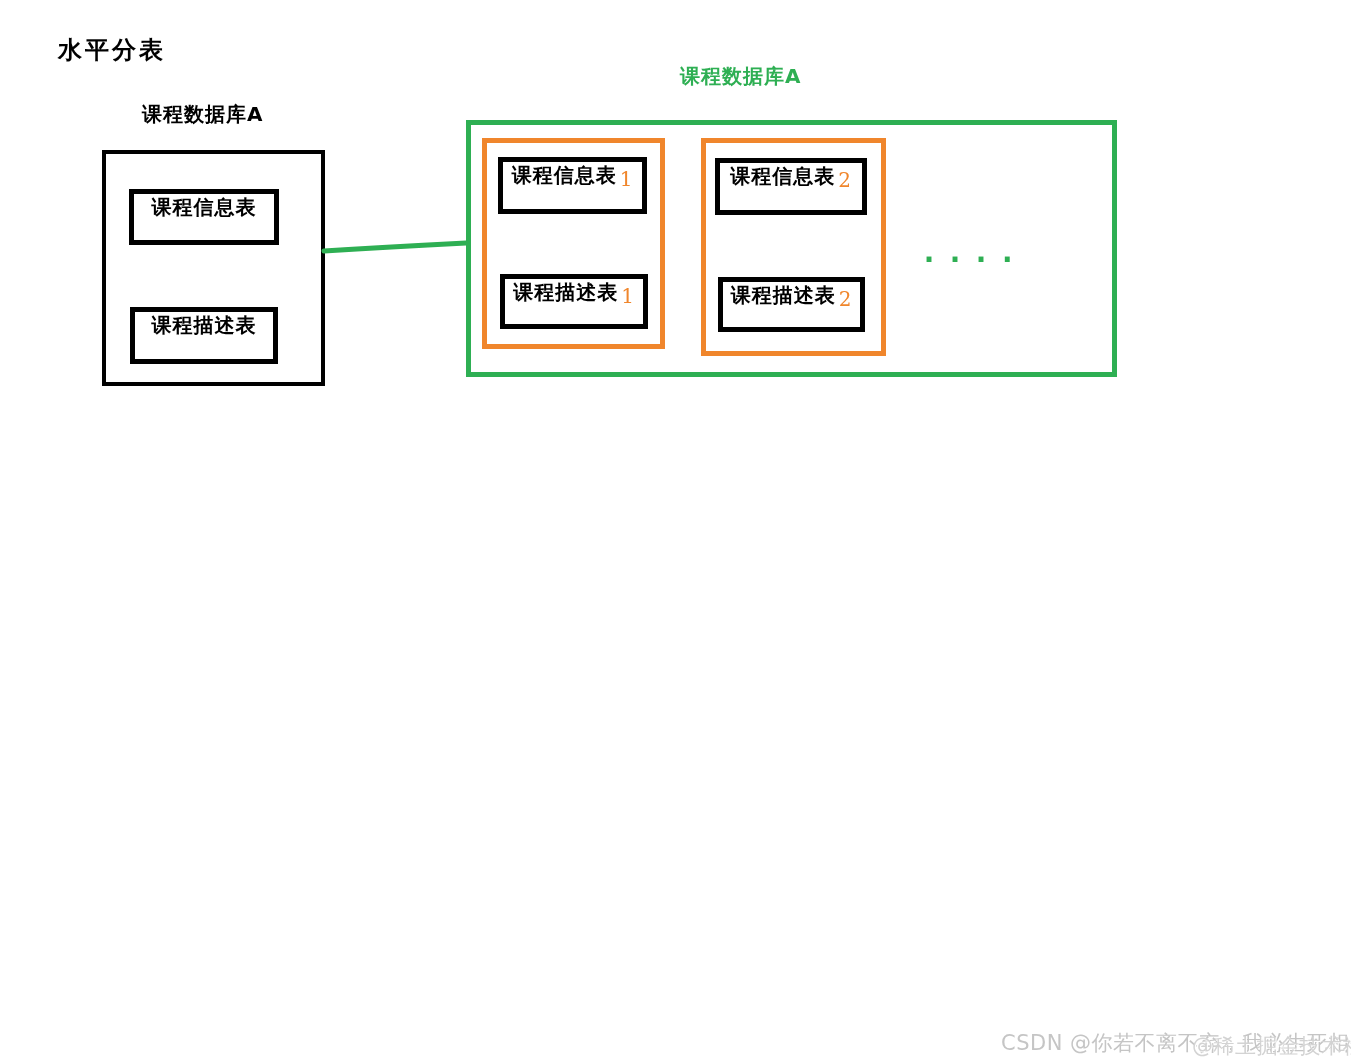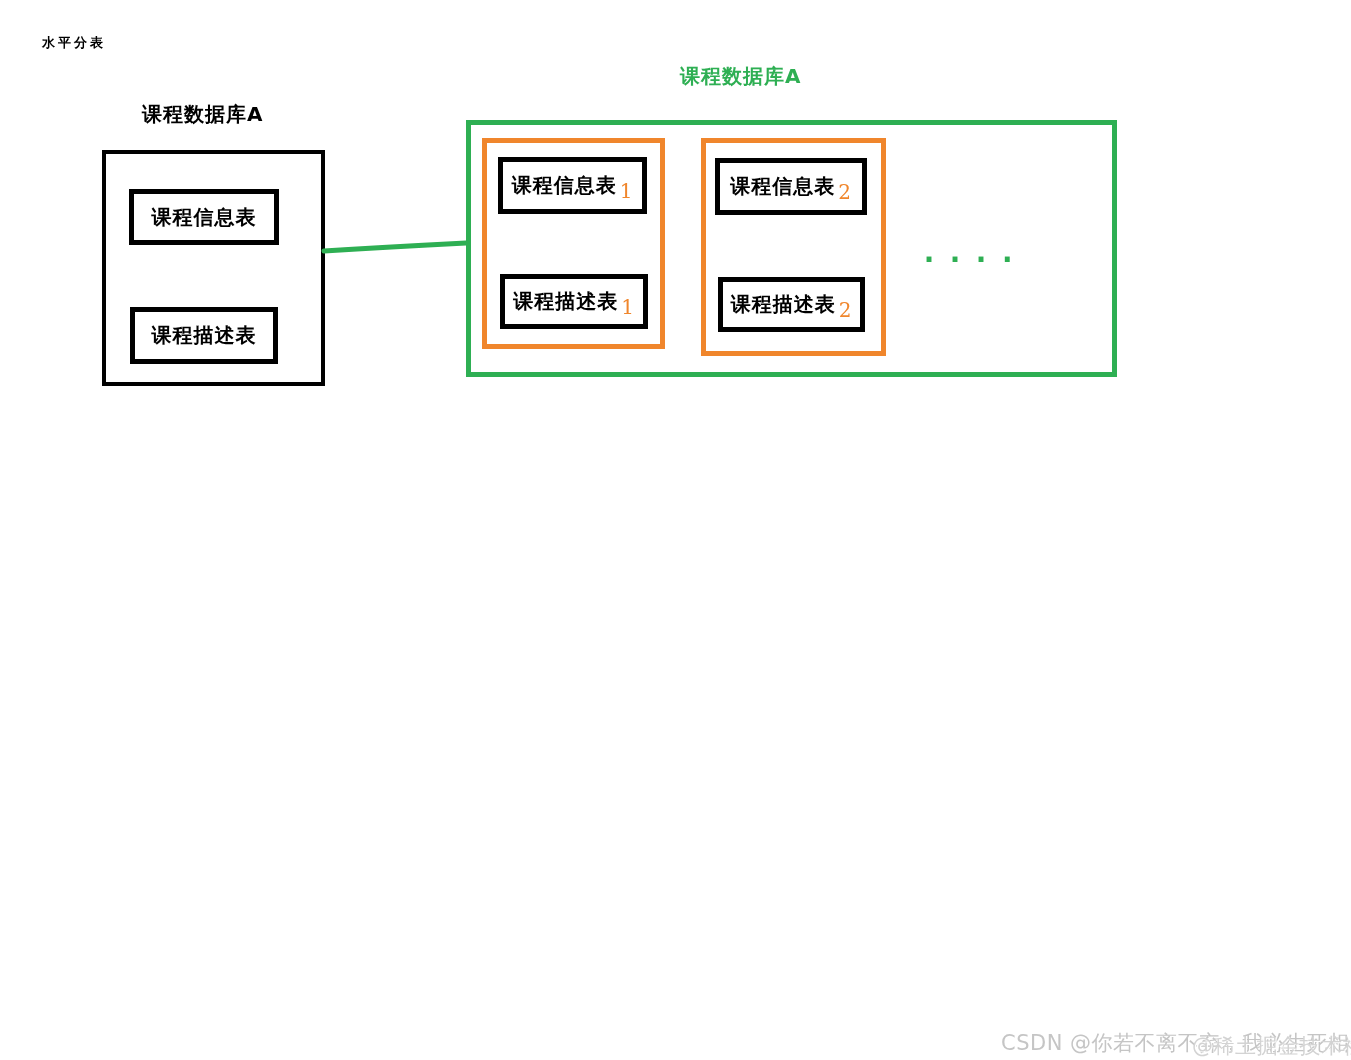--- a/index.html
+++ b/index.html
@@ -9,22 +9,22 @@
     height: 1060px;
     background: #ffffff;
     overflow: hidden;
     font-family: "DejaVu Sans", sans-serif;
     color: #000;
   }
   .abs { position: absolute; }
 
   
   .page-title {
-    left: 42px; top: 34px;
-    font-size: 13px; font-weight: bold; letter-spacing: 3px;
+    left: 58px; top: 34px;
+    font-size: 24px; font-weight: bold; letter-spacing: 3px;
   }
   .left-db-label {
     left: 142px; top: 101px;
     font-size: 20px; font-weight: bold; letter-spacing: 1px;
   }
   .right-db-label {
     left: 680px; top: 63px;
     font-size: 20px; font-weight: bold; letter-spacing: 1px;
     color: #2eaf53;
   }
@@ -34,21 +34,21 @@
     left: 102px; top: 150px;
     width: 223px; height: 236px;
     border: 4px solid #000;
     box-sizing: border-box;
   }
   .table-box {
     position: absolute;
     border: 5px solid #000;
     box-sizing: border-box;
     background: #fff;
-    display: flex; align-items: center; justify-content: center;
+    display: flex; align-items: flex-start; justify-content: center;
     font-size: 20px; font-weight: bold; letter-spacing: 1px;
     white-space: nowrap;
   }
   .src-info { left: 23px; top: 35px;  width: 150px; height: 56px; }
   .src-desc { left: 24px; top: 153px; width: 148px; height: 57px; }
 
   
   .connector { left: 318px; top: 234px; }
 
   

